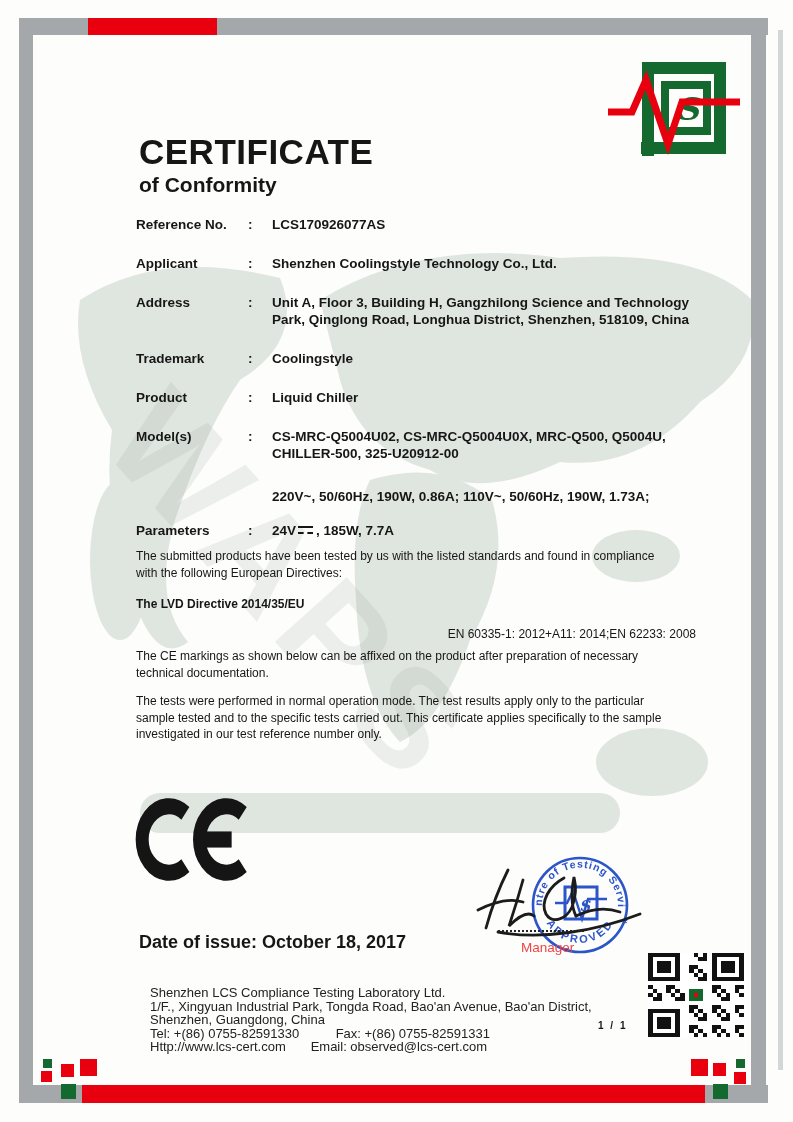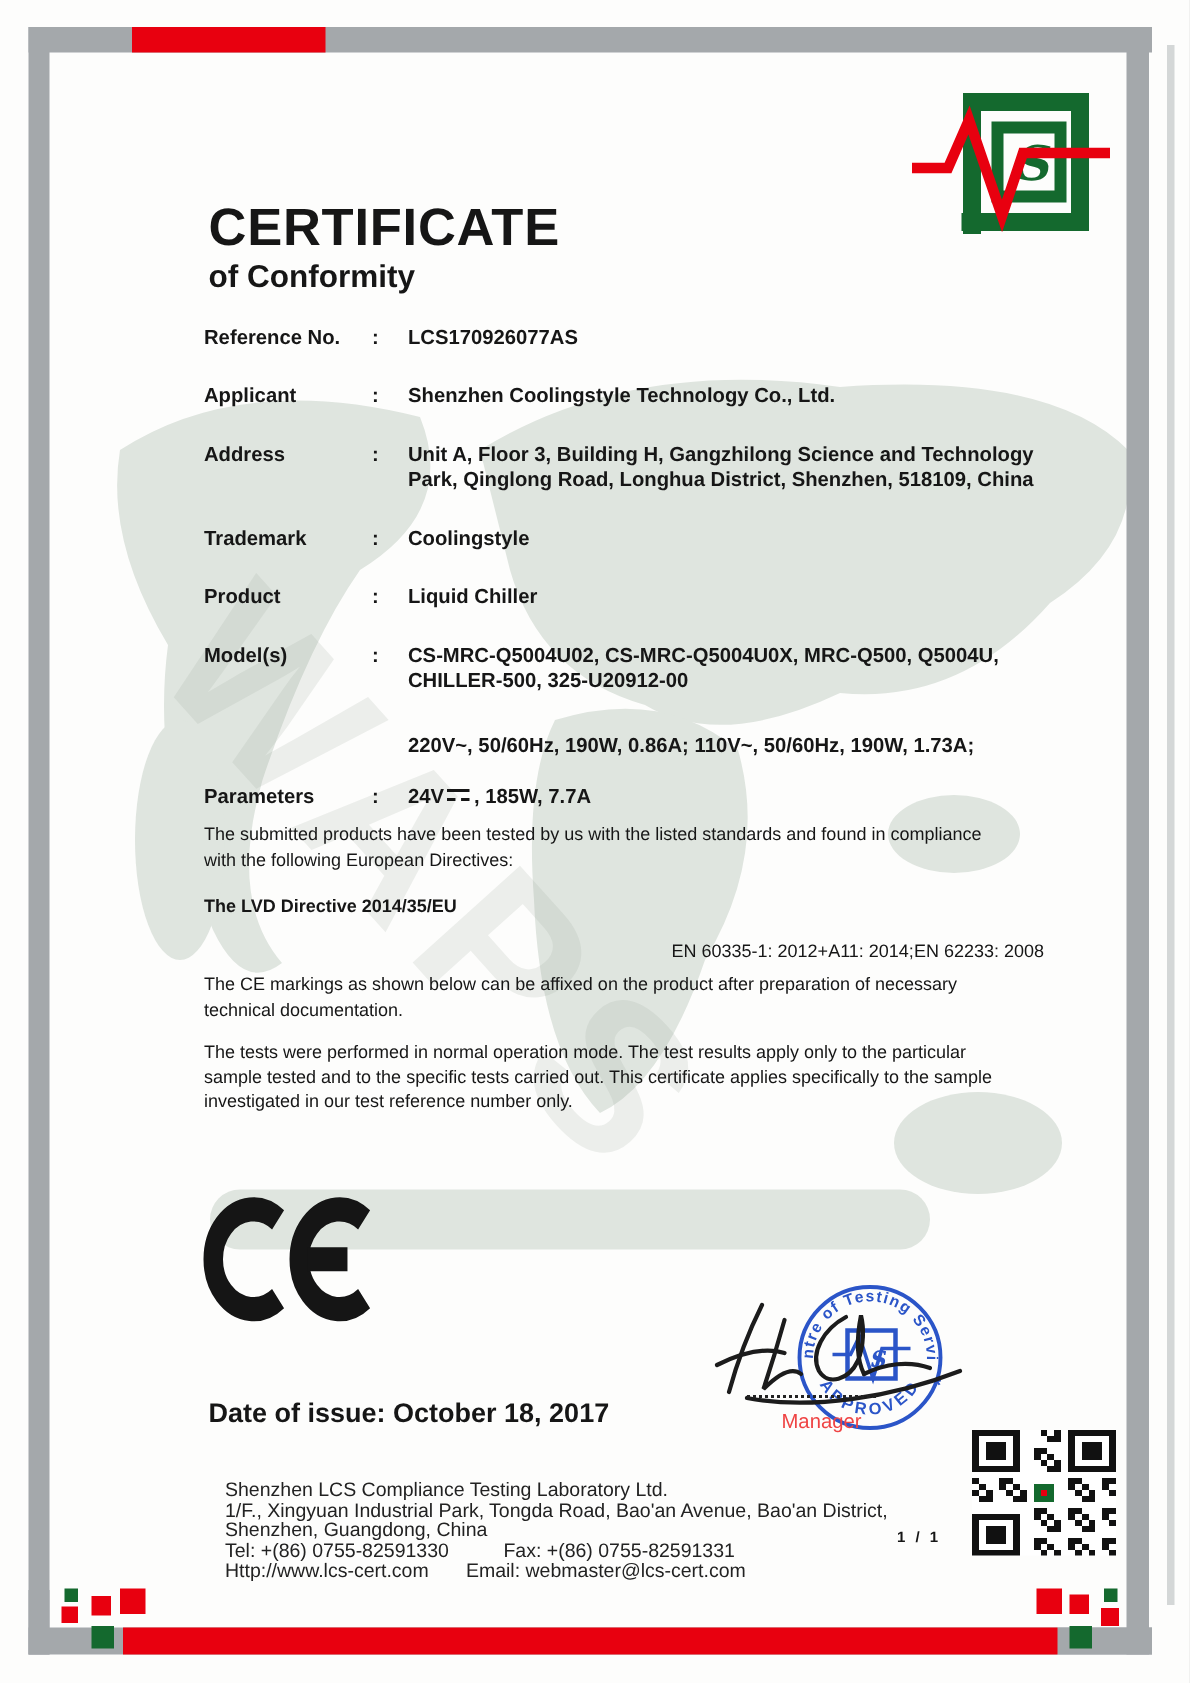--- a/index.html
+++ b/index.html
@@ -230,21 +230,21 @@
 
     <div class="footer">
       <div>Shenzhen LCS Compliance Testing Laboratory Ltd.</div>
       <div>1/F., Xingyuan Industrial Park, Tongda Road, Bao'an Avenue, Bao'an District, Shenzhen, Guangdong, China</div>
       <div>
         <span class="w1">Tel: +(86) 0755-82591330</span>
         <span>Fax: +(86) 0755-82591331</span>
       </div>
       <div>
         <span class="w2">Http://www.lcs-cert.com</span>
-        <span>Email: webmaster@lcs-cert.com</span>
+        <span>Email: observed@lcs-cert.com</span>
       </div>
     </div>
     <div class="pagenum">1 / 1</div>
 
     <svg class="abs" style="left:648px; top:953px;" width="96" height="84" viewBox="0 0 21 21" preserveAspectRatio="none" shape-rendering="crispEdges">
         <rect x="0" y="0" width="21" height="21" fill="#ffffff"></rect>
         <rect x="10" y="0" width="1" height="1" fill="#111"></rect>
         <rect x="12" y="0" width="1" height="1" fill="#111"></rect>
         <rect x="11" y="1" width="1" height="1" fill="#111"></rect>
         <rect x="12" y="1" width="1" height="1" fill="#111"></rect>

